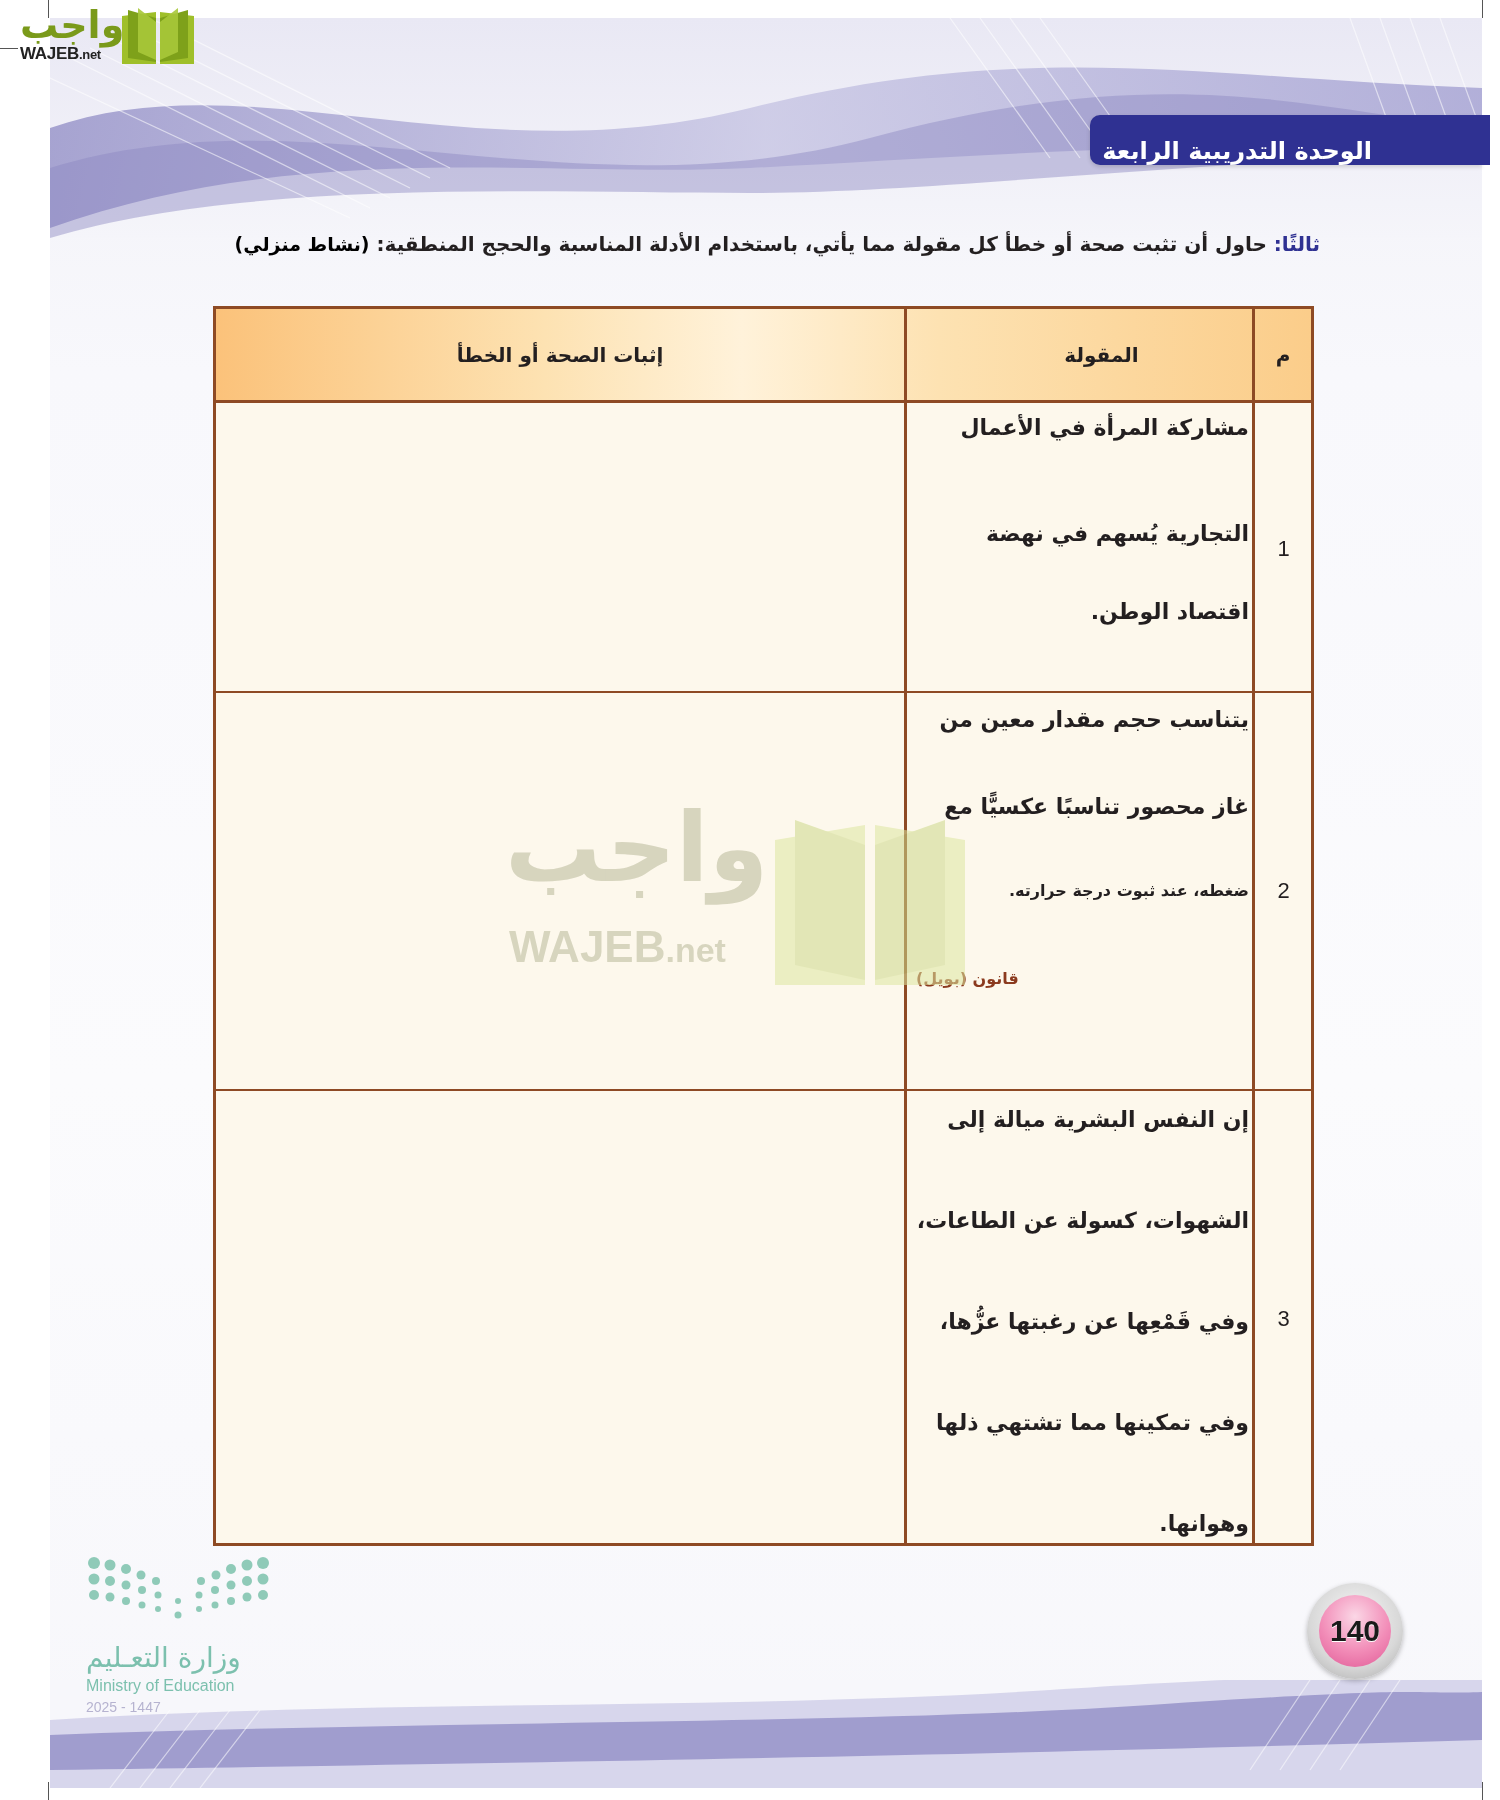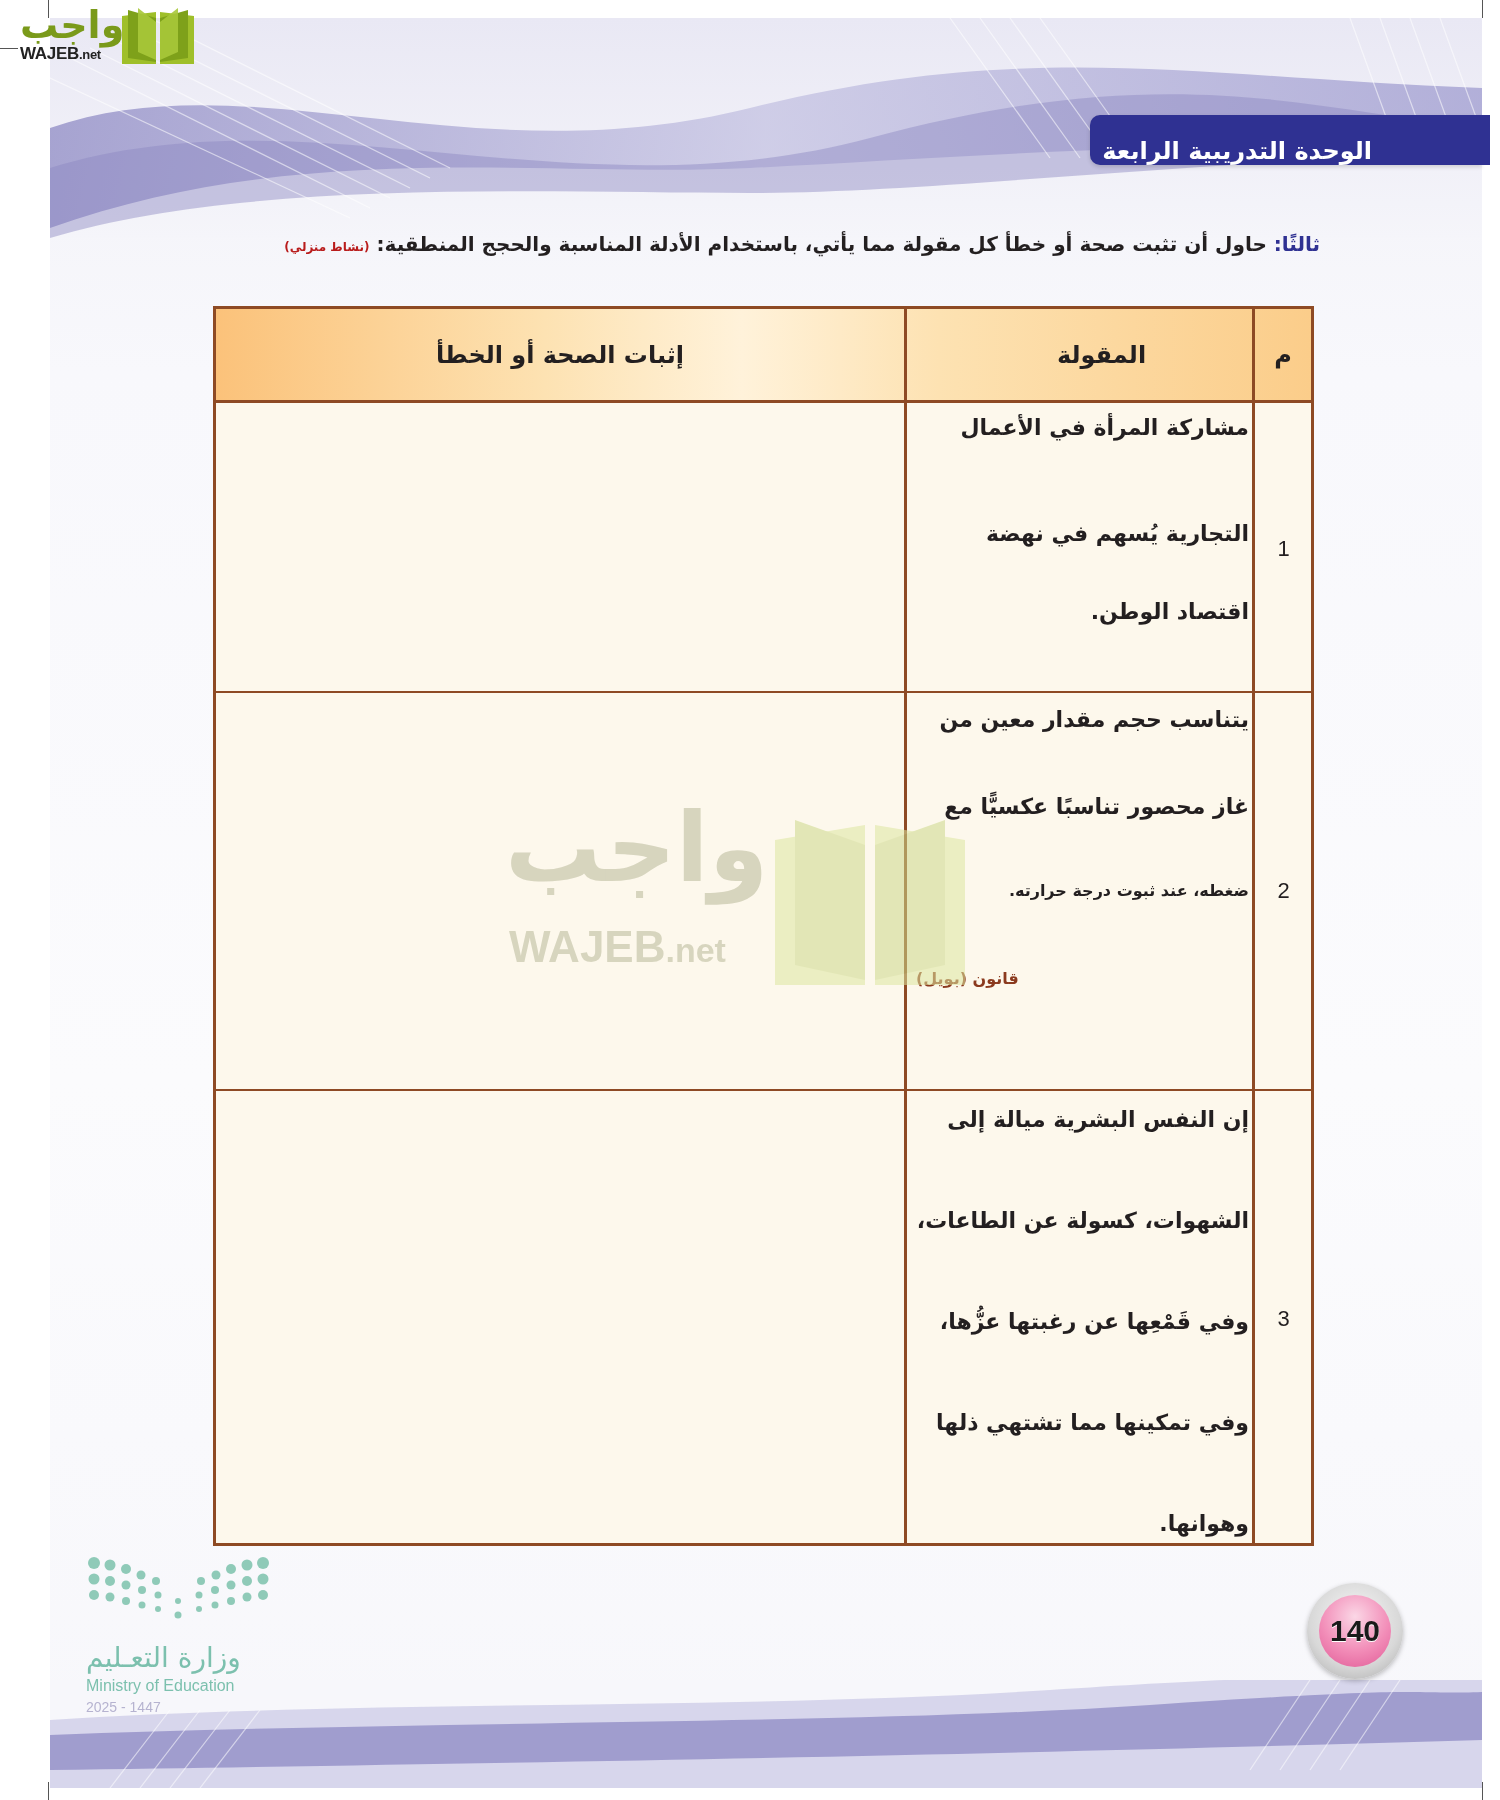--- a/index.html
+++ b/index.html
@@ -50,42 +50,42 @@
     content: ""; position: absolute; right: -8px; top: 0; width: 10px; height: 50px; background: #2f3192;
   }
 
   
   .instruction {
     position: absolute; left: 160px; top: 232px; width: 1160px; height: 40px;
     direction: rtl; text-align: right; font-size: 20px; font-weight: bold; color: #231f20;
     font-family: "DejaVu Sans", sans-serif; white-space: nowrap;
   }
   .instruction .lead { color: #2f3192; }
-  .instruction .activity { color: #b91c1c; font-size: 12px; }
+  .instruction .activity { color: #000000; font-size: 19px; }
 
   
   .tbl {
     position: absolute; left: 213px; top: 306px; width: 1101px; height: 1240px;
     border: 3px solid #8b4513; border-color: #8e4a24;
   }
   .tbl .hdr {
     position: absolute; left: 0; top: 0; right: 0; height: 94px;
     background: linear-gradient(90deg, #fbc27a 0%, #fde2b2 30%, #fff2da 48%, #fde2b2 66%, #fbcd8a 100%);
     border-bottom: 3px solid #8e4a24;
   }
   .tbl .body-bg {
     position: absolute; left: 0; right: 0; top: 94px; bottom: 0;
     background: #fdf8ec;
   }
   .vline { position: absolute; top: 0; bottom: 0; width: 3px; background: #8e4a24; }
   .hline { position: absolute; left: 0; right: 0; height: 2px; background: #8e4a24; }
 
   .hcell {
     position: absolute; top: 0; height: 91px; display: flex; align-items: center; justify-content: center;
-    font-size: 24px; font-weight: bold; color: #231f20; direction: rtl;
+    font-size: 20px; font-weight: bold; color: #231f20; direction: rtl;
     font-family: "DejaVu Sans", sans-serif;
   }
   .num {
     position: absolute; width: 57px; display: flex; align-items: center; justify-content: center;
     font-size: 22px; color: #231f20; font-family: "Liberation Sans", sans-serif;
   }
   .stmt {
     position: absolute; width: 340px; direction: rtl; text-align: justify; text-align-last: right;
     font-size: 22px; font-weight: bold; color: #231f20; font-family: "DejaVu Sans", sans-serif;
   }

